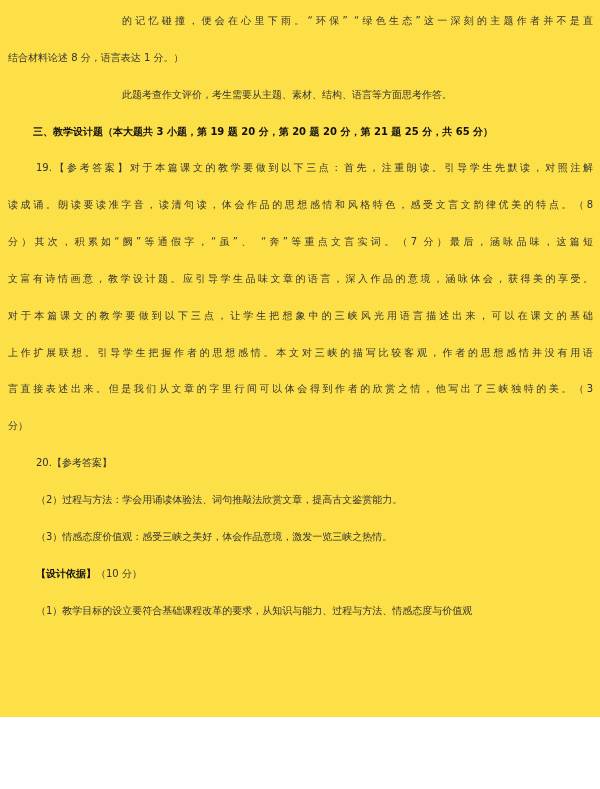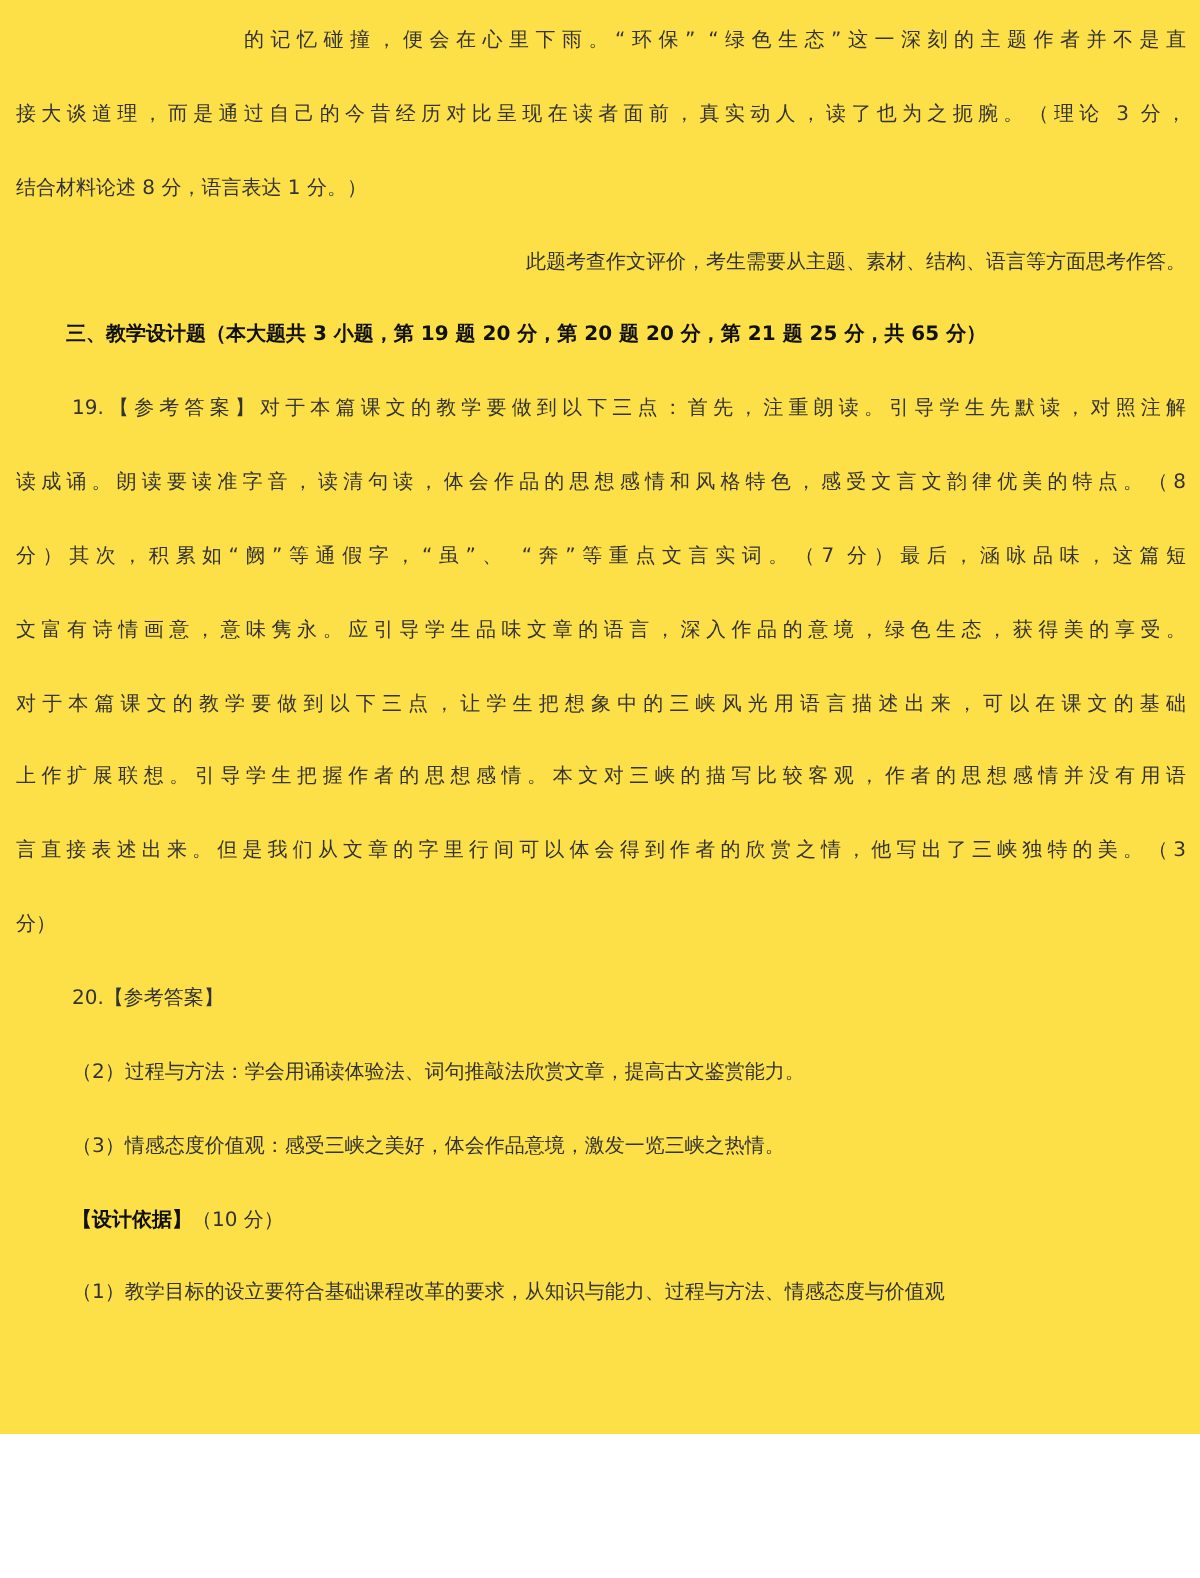--- a/index.html
+++ b/index.html
@@ -22,41 +22,40 @@
   .line {
     line-height: 36.85px;
     height: 36.85px;
     overflow: hidden;
     text-align: left;
   }
   .just {
     text-align: justify;
     text-align-last: justify;
   }
-  .ind-deep { margin-left: 114px; text-align: right; }
+  .ind-deep { margin-left: 114px; }
   .ind-sec  { margin-left: 25px; }
   .ind-item { margin-left: 28px; }
   .bold, .b {
     font-weight: bold;
     color: #111111;
   }
 </style>
 </head>
 <body>
 
 <div class="page">
   <div class="line ind-deep just">的记忆碰撞，便会在心里下雨。“环保” “绿色生态”这一深刻的主题作者并不是直</div>
-  <div class="line just">接大谈道理，而是通过自己的今昔经历对比呈现在读者面前，真实动人，读了也为之扼腕。（理论 3 分，</div>
   <div class="line">结合材料论述 8 分，语言表达 1 分。）</div>
   <div class="line ind-deep">此题考查作文评价，考生需要从主题、素材、结构、语言等方面思考作答。</div>
   <div class="line ind-sec bold">三、教学设计题（本大题共 3 小题，第 19 题 20 分，第 20 题 20 分，第 21 题 25 分，共 65 分）</div>
   <div class="line ind-item just">19.【参考答案】对于本篇课文的教学要做到以下三点：首先，注重朗读。引导学生先默读，对照注解</div>
   <div class="line just">读成诵。朗读要读准字音，读清句读，体会作品的思想感情和风格特色，感受文言文韵律优美的特点。（8</div>
   <div class="line just">分）其次，积累如“阙”等通假字，“虽”、 “奔”等重点文言实词。（7 分）最后，涵咏品味，这篇短</div>
-  <div class="line just">文富有诗情画意，意味隽永。应引导学生品味文章的语言，深入作品的意境，绿色生态，获得美的享受。</div>
+  <div class="line just">文富有诗情画意，教学设计题。应引导学生品味文章的语言，深入作品的意境，涵咏体会，获得美的享受。</div>
   <div class="line just">对于本篇课文的教学要做到以下三点，让学生把想象中的三峡风光用语言描述出来，可以在课文的基础</div>
   <div class="line just">上作扩展联想。引导学生把握作者的思想感情。本文对三峡的描写比较客观，作者的思想感情并没有用语</div>
   <div class="line just">言直接表述出来。但是我们从文章的字里行间可以体会得到作者的欣赏之情，他写出了三峡独特的美。（3</div>
   <div class="line">分）</div>
   <div class="line ind-item">20.【参考答案】</div>
   <div class="line ind-item">（2）过程与方法：学会用诵读体验法、词句推敲法欣赏文章，提高古文鉴赏能力。</div>
   <div class="line ind-item">（3）情感态度价值观：感受三峡之美好，体会作品意境，激发一览三峡之热情。</div>
   <div class="line ind-item"><span class="b">【设计依据】</span><span>（10 分）</span></div>
   <div class="line ind-item">（1）教学目标的设立要符合基础课程改革的要求，从知识与能力、过程与方法、情感态度与价值观</div>
 </div>

